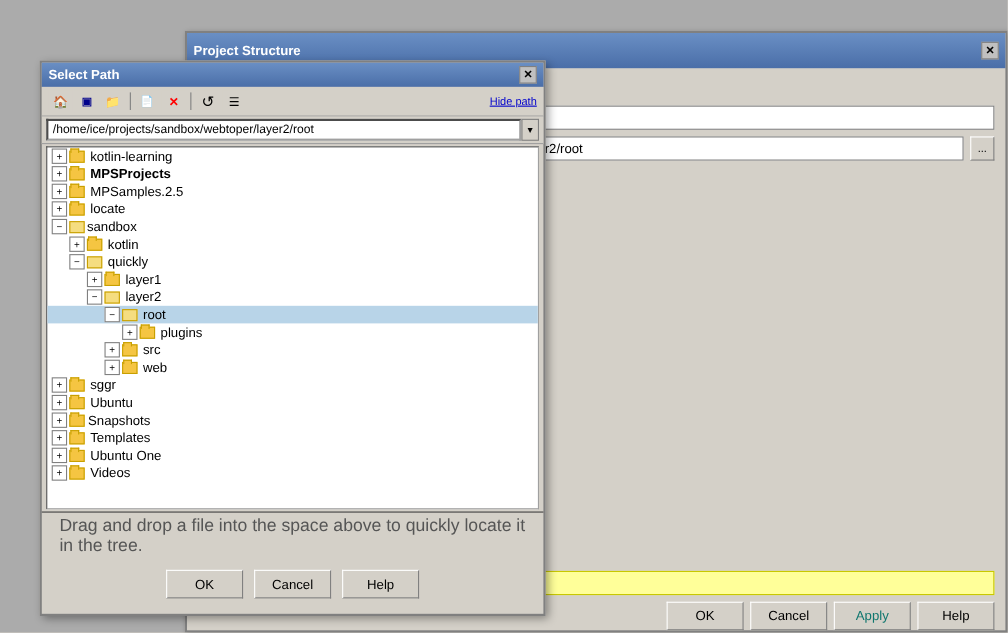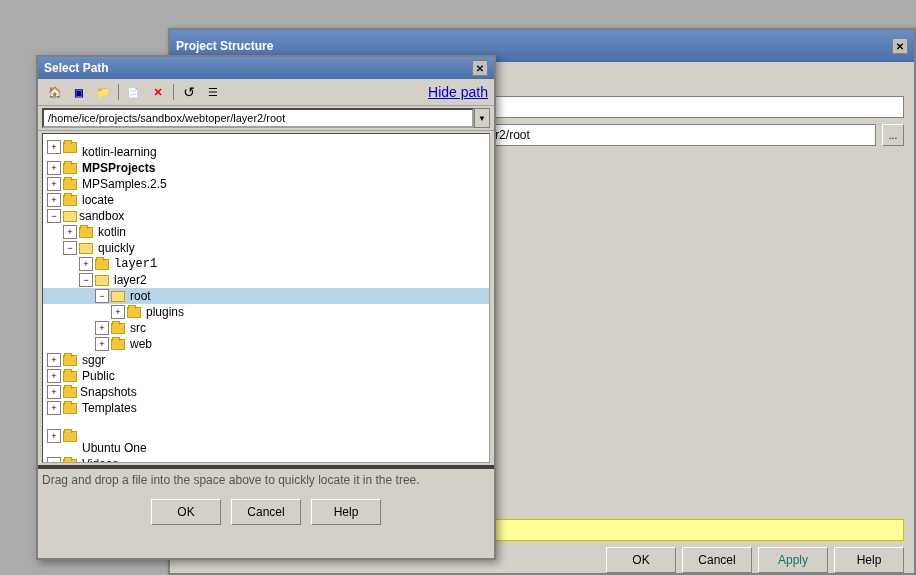--- a/index.html
+++ b/index.html
@@ -183,21 +183,21 @@
       display: flex; align-items: center; justify-content: center;
       font-size: 11px;
     }
     .sp-tool-separator {
       width: 1px; height: 16px;
       background: #808080;
       margin: 0 2px;
     }
     .sp-hide-path {
       margin-left: auto;
-      font-size: 14px;
+      font-size: 10px;
       color: #0000cc;
       text-decoration: underline;
       cursor: pointer;
     }
     .sp-path-bar {
       display: flex;
       align-items: center;
       padding: 2px 4px;
       background: #d4d0c8;
       border-bottom: 1px solid #a0a0a0;
@@ -263,24 +263,24 @@
     }
     .folder-icon-open {
       display: inline-block;
       width: 14px; height: 11px;
       background: #f5dd80;
       border: 1px solid #c8a000;
       margin: 0 2px;
       flex-shrink: 0;
     }
     .sp-drag-hint {
-      padding: 4px 4px;
-      font-size: 12px;
+      padding: 4px 16px;
+      font-size: 16px;
       color: #555;
-      border-top: 4px solid #404040;
+      border-top: 1px solid #404040;
     }
     .sp-bottom-buttons {
       display: flex;
       justify-content: center;
       gap: 10px;
       padding: 8px;
     }
     .sp-btn {
       min-width: 70px;
       height: 26px;
@@ -348,21 +348,21 @@
     <span class="sp-hide-path">Hide path</span>
   </div>
   <div class="sp-path-bar">
     <input class="sp-path-input" type="text" value="/home/ice/projects/sandbox/webtoper/layer2/root" style="">
     <div class="sp-path-dropdown-btn">▼</div>
   </div>
   <div class="sp-tree-area" id="sp-tree">
       <div class="sp-tree-item" style="padding-left: 4px;">
         <span class="tree-expand">+</span>
         <span class="folder-icon"></span>
-        <span style="margin-left: 3px; margin-top: 10px;">kotlin-learning</span>
+        <span style="margin-left: 3px;">kotlin-learning</span>
       </div>
       <div class="sp-tree-item" style="padding-left: 4px;">
         <span class="tree-expand">+</span>
         <span class="folder-icon"></span>
         <span style="margin-left: 3px; font-weight: bold;">MPSProjects</span>
       </div>
       <div class="sp-tree-item" style="padding-left: 4px;">
         <span class="tree-expand">+</span>
         <span class="folder-icon"></span>
         <span style="margin-left: 3px;">MPSamples.2.5</span>
@@ -383,21 +383,21 @@
         <span style="margin-left: 3px;">kotlin</span>
       </div>
       <div class="sp-tree-item" style="padding-left: 20px;">
         <span class="tree-expand">−</span>
         <span class="folder-icon-open"></span>
         <span style="margin-left: 3px;">quickly</span>
       </div>
       <div class="sp-tree-item" style="padding-left: 36px;">
         <span class="tree-expand">+</span>
         <span class="folder-icon"></span>
-        <span style="margin-left: 3px; font-family: Liberation Mono, monospace;">layer1</span>
+        <span style="margin-left: 3px;">layer1</span>
       </div>
       <div class="sp-tree-item" style="padding-left: 36px;">
         <span class="tree-expand">−</span>
         <span class="folder-icon-open"></span>
         <span style="margin-left: 3px;">layer2</span>
       </div>
       <div class="sp-tree-item selected" style="padding-left: 52px;">
         <span class="tree-expand">−</span>
         <span class="folder-icon-open"></span>
         <span style="margin-left: 3px;">root</span>
@@ -418,36 +418,36 @@
         <span style="margin-left: 3px;">web</span>
       </div>
       <div class="sp-tree-item" style="padding-left: 4px;">
         <span class="tree-expand">+</span>
         <span class="folder-icon"></span>
         <span style="margin-left: 3px;">sggr</span>
       </div>
       <div class="sp-tree-item" style="padding-left: 4px;">
         <span class="tree-expand">+</span>
         <span class="folder-icon"></span>
-        <span style="margin-left: 3px;">Public</span>
+        <span style="margin-left: 3px;">Ubuntu</span>
       </div>
       <div class="sp-tree-item" style="padding-left: 4px;">
         <span class="tree-expand">+</span>
         <span class="folder-icon"></span>
         <span style="margin-left: 1px;">Snapshots</span>
       </div>
       <div class="sp-tree-item" style="padding-left: 4px;">
         <span class="tree-expand">+</span>
         <span class="folder-icon"></span>
         <span style="margin-left: 3px;">Templates</span>
       </div>
       <div class="sp-tree-item" style="padding-left: 4px;">
         <span class="tree-expand">+</span>
         <span class="folder-icon"></span>
-        <span style="margin-left: 3px; margin-top: 24px;">Ubuntu One</span>
+        <span style="margin-left: 3px;">Ubuntu One</span>
       </div>
       <div class="sp-tree-item" style="padding-left: 4px;">
         <span class="tree-expand">+</span>
         <span class="folder-icon"></span>
         <span style="margin-left: 3px;">Videos</span>
       </div>
     </div>
   <div class="sp-drag-hint">Drag and drop a file into the space above to quickly locate it in the tree.</div>
   <div class="sp-bottom-buttons">
     <button class="sp-btn">OK</button>

